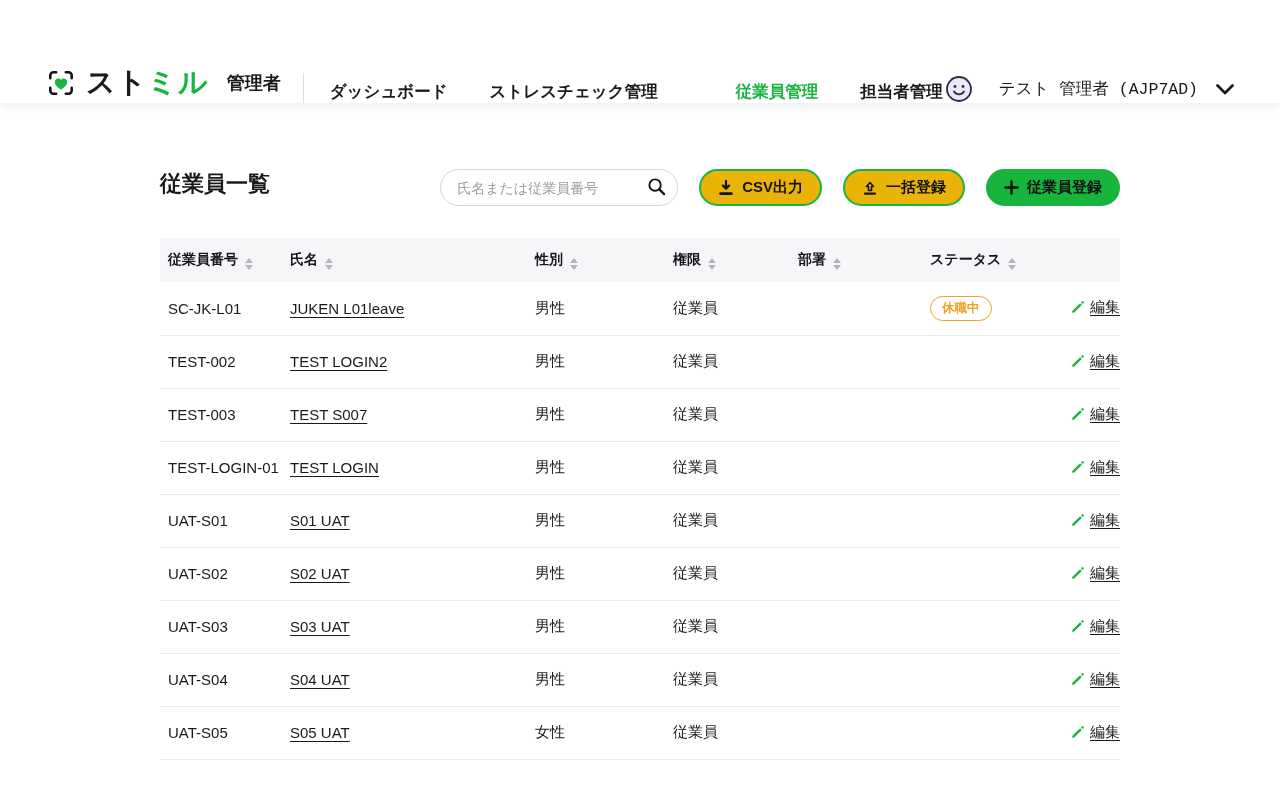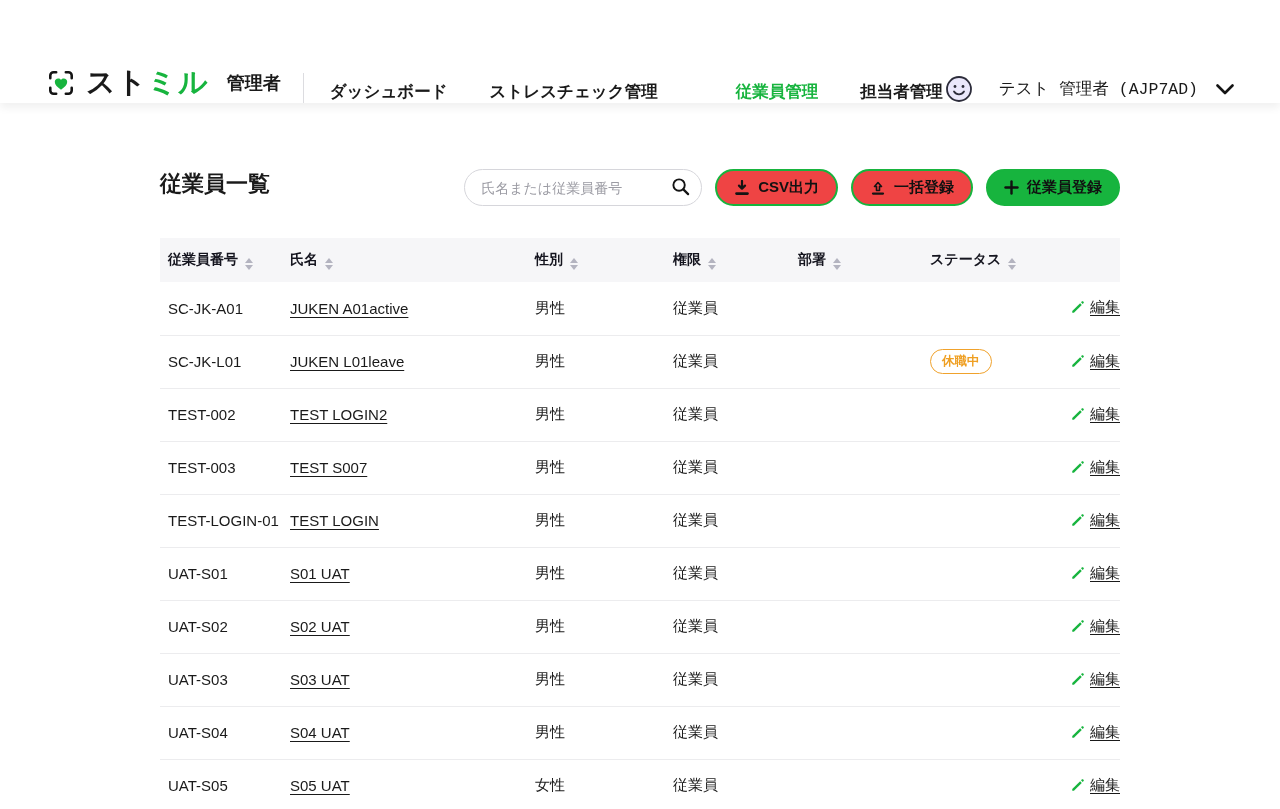--- a/index.html
+++ b/index.html
@@ -18,34 +18,34 @@
   .nav-item { font-size: 16.5px; font-weight: 800; color: #1a1a1a; cursor: pointer; white-space: nowrap; }
   .nav-item.active { color: #17b43e; margin-left: 36px; }
   .user-menu { margin-left: auto; display: flex; align-items: center; gap: 10px; cursor: pointer; }
   .user-name { font-size: 16.5px; color: #1a1a1a; margin-left: 16px; }
   .user-menu svg.chevron { margin-left: 8px; }
 
   
   .main { width: 960px; margin: 0 auto; }
   .title-row { margin-top: 66px; display: flex; align-items: flex-start; }
   .page-title { font-size: 22px; font-weight: 800; }
-  .controls { margin-left: auto; display: flex; align-items: center; gap: 13px; }
+  .controls { margin-left: auto; display: flex; align-items: center; gap: 21px; }
 
   .search-wrap { position: relative; width: 238px; }
   .search-input { width: 238px; height: 37px; border: 1px solid #d6d6db; border-radius: 19px;
     padding: 0 38px 0 16px; font-size: 14px; outline: none; color: #1a1a1a;
     font-family: "Liberation Sans", "DejaVu Sans", sans-serif; }
   .search-input::placeholder { color: #9b9ba3; }
   .search-icon-btn { position: absolute; right: 12px; top: 8px; background: none; border: none;
     cursor: pointer; padding: 0; line-height: 0; }
 
   .btn { height: 37px; border-radius: 19px; display: inline-flex; align-items: center;
     gap: 8px; font-size: 15px; font-weight: 800; cursor: pointer; white-space: nowrap;
     font-family: "Liberation Sans", "DejaVu Sans", sans-serif; }
-  .btn-outline { background: #ef4444; border: 2px solid #17b43e; color: #111; padding: 0 17px; }
+  .btn-outline { background: #eab308; border: 2px solid #17b43e; color: #111; padding: 0 17px; }
   .btn-solid { background: #17b43e; border: 2px solid #17b43e; color: #111; padding: 15px 16px; }
 
   
   .employee-table { width: 960px; margin-top: 32px; border-collapse: collapse; table-layout: fixed; }
   .employee-table thead th { background: #f6f6f8; height: 44px; text-align: left;
     font-size: 14px; font-weight: 700; color: #15151f; }
   .employee-table th, .employee-table td { padding: 0; }
   .employee-table th:first-child, .employee-table td:first-child { padding-left: 8px; }
   .col-id { width: 130px; } .col-name { width: 245px; } .col-gender { width: 138px; }
   .col-role { width: 125px; } .col-dept { width: 132px; } .col-status { width: 100px; }
@@ -170,37 +170,20 @@
               <i class="down"></i>
             </span></th>
         <th class="col-status"><span>ステータス</span><span class="sort-icon">
               <i class="up"></i>
               <i class="down"></i>
             </span></th>
         <th class="col-actions"></th>
       </tr>
     </thead>
     <tbody>
-  <tr>
-    <td>SC-JK-A01</td>
-    <td><a class="name-link">JUKEN A01active</a></td>
-    <td>男性</td>
-    <td>従業員</td>
-    <td></td>
-    <td class="td-status"></td>
-    <td class="td-actions">
-      <a class="edit-link">
-        <svg width="15" height="15" viewBox="0 0 20 20">
-          <path d="M3 14.8V17h2.2L15.7 6.5l-2.2-2.2L3 14.8z" fill="#17b43e"></path>
-          <path d="M18.2 4c.4-.4.4-1 0-1.4l-.8-.8c-.4-.4-1-.4-1.4 0l-1.3 1.3 2.2 2.2L18.2 4z" fill="#17b43e"></path>
-        </svg>
-        <span class="label">編集</span>
-      </a>
-    </td>
-  </tr>
 
   <tr>
     <td>SC-JK-L01</td>
     <td><a class="name-link">JUKEN L01leave</a></td>
     <td>男性</td>
     <td>従業員</td>
     <td></td>
     <td class="td-status"><span class="status-badge">休職中</span></td>
     <td class="td-actions">
       <a class="edit-link">

